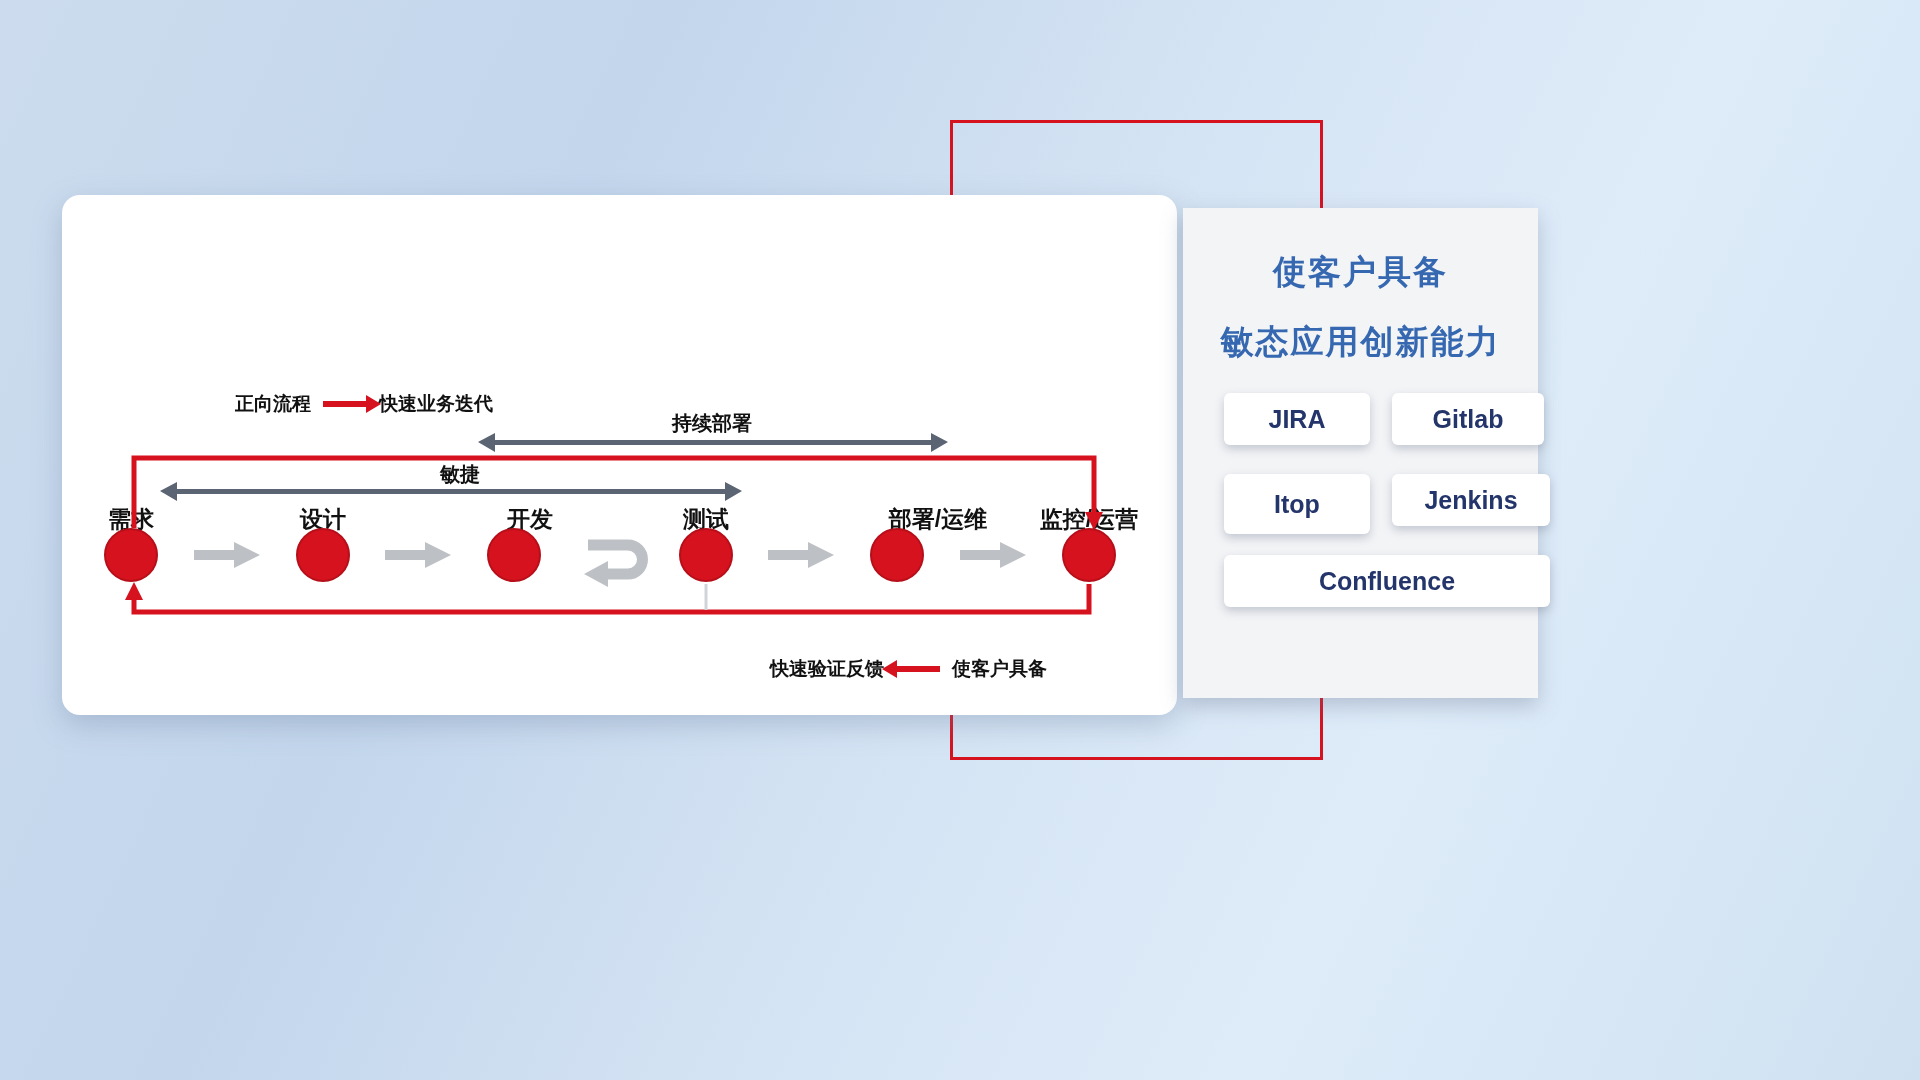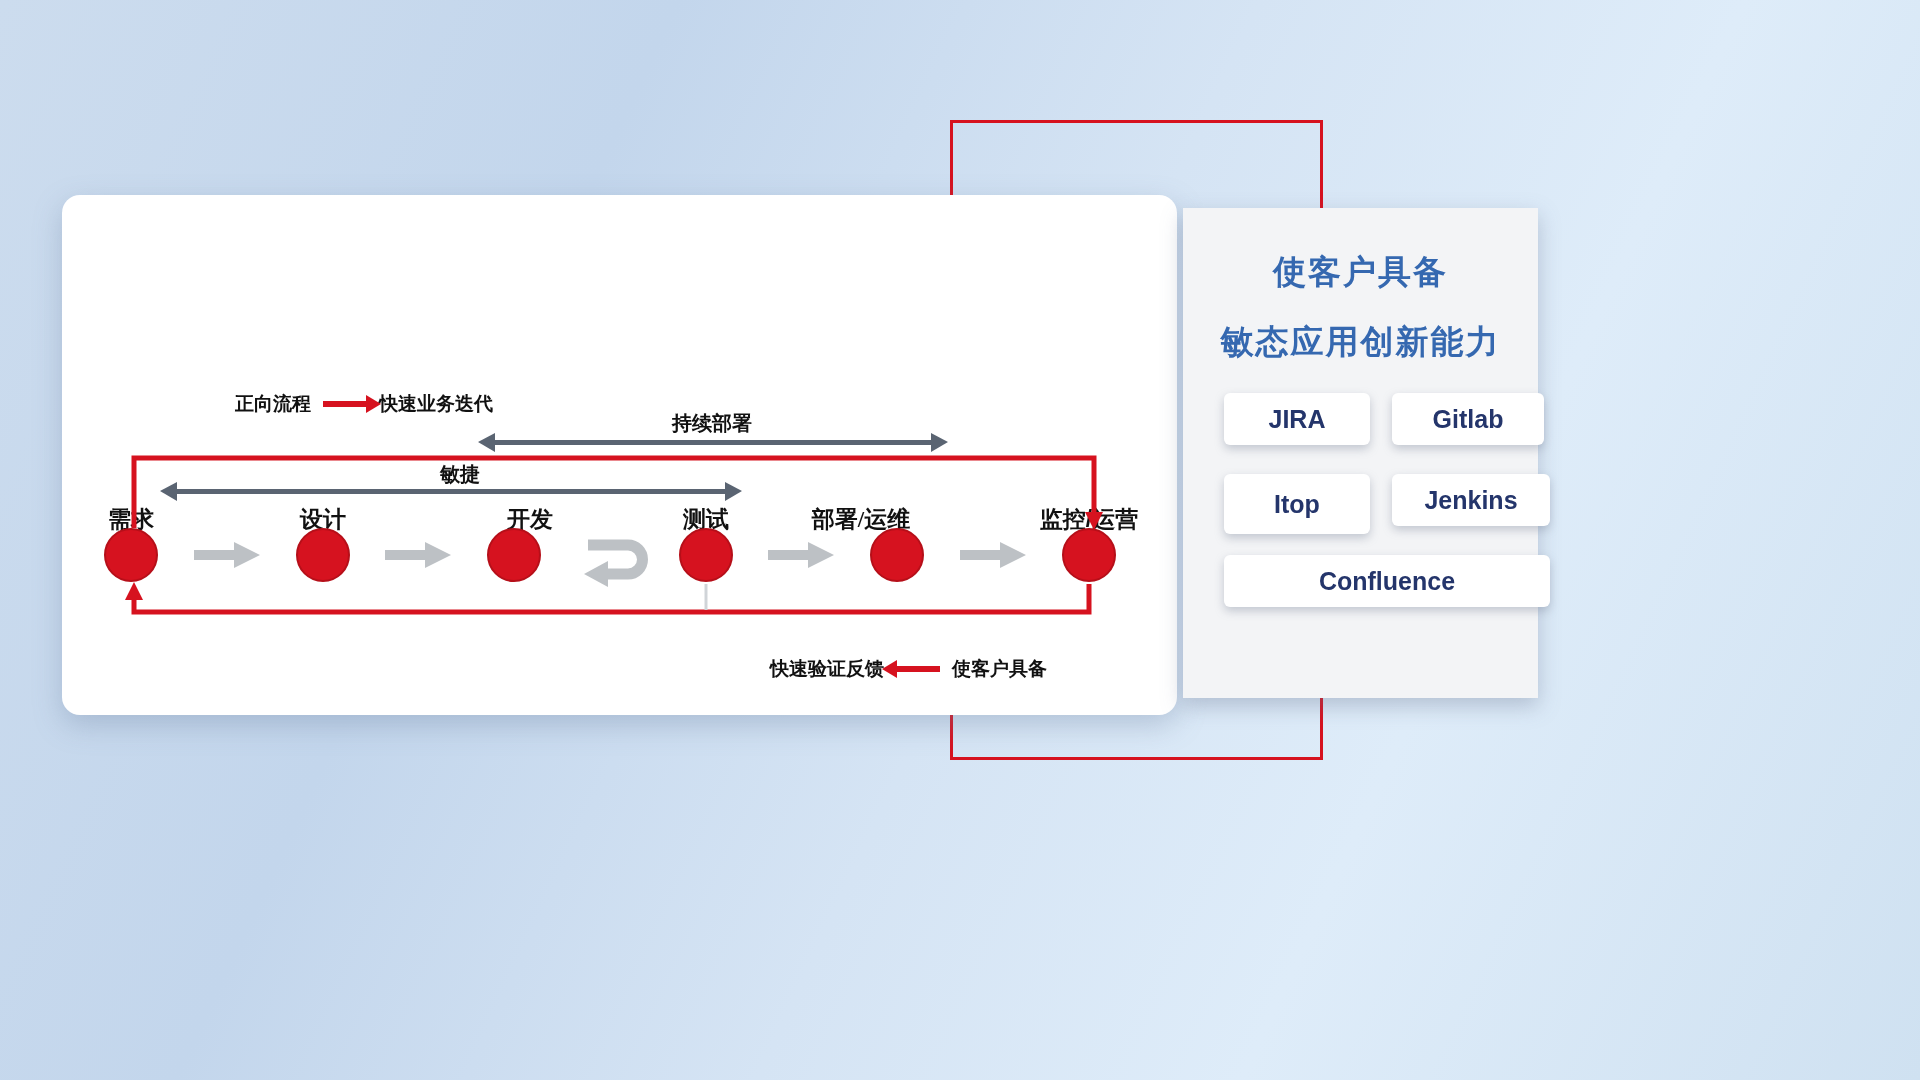--- a/index.html
+++ b/index.html
@@ -52,21 +52,21 @@
     border-left:17px solid #5a6472; border-top:9px solid transparent; border-bottom:10px solid transparent; }
   .dbl-cd { left:493px; top:440px; width:440px; }
   .dbl-agile { left:175px; top:489px; width:552px; }
   .arrow-label { position:absolute; text-align:center; font-size:20px; font-weight:bold; color:#111; z-index:3; }
   .lbl-cd { left:600px; top:410px; width:224px;font-family:Liberation Serif, serif; }
   .lbl-agile { left:400px; top:461px; width:120px; }
   
   .stage-label { position:absolute; top:504px; text-align:center;
     font-size:23px; font-weight:bold; color:#111; z-index:3; }
   .sl0{left:91px;width:80px;} .sl1{left:283px;width:80px;} .sl2{left:490px;width:80px;}
-  .sl3{left:666px;width:80px;} .sl4{left:791px;width:140px;font-family:Liberation Serif, serif;} .sl5{left:1019px;width:140px;}
+  .sl3{left:666px;width:80px;} .sl4{left:868px;width:140px;} .sl5{left:1019px;width:140px;}
   
   .node { position:absolute; top:528px; width:54px; height:54px; border-radius:50%;
     background:#d6121f; border:2px solid #b60f19; z-index:3; }
   .n0{left:104px;} .n1{left:296px;} .n2{left:487px;} .n3{left:679px;} .n4{left:870px;} .n5{left:1062px;}
   
   .garrow { position:absolute; top:542px; z-index:2; }
   .ga0{left:194px;} .ga1{left:385px;} .ga2{left:768px;} .ga3{left:960px;}
   .uturn { position:absolute; left:572px; top:530px; z-index:2; }
   
   .flow-svg { position:absolute; left:0; top:0; width:1920px; height:1080px;

